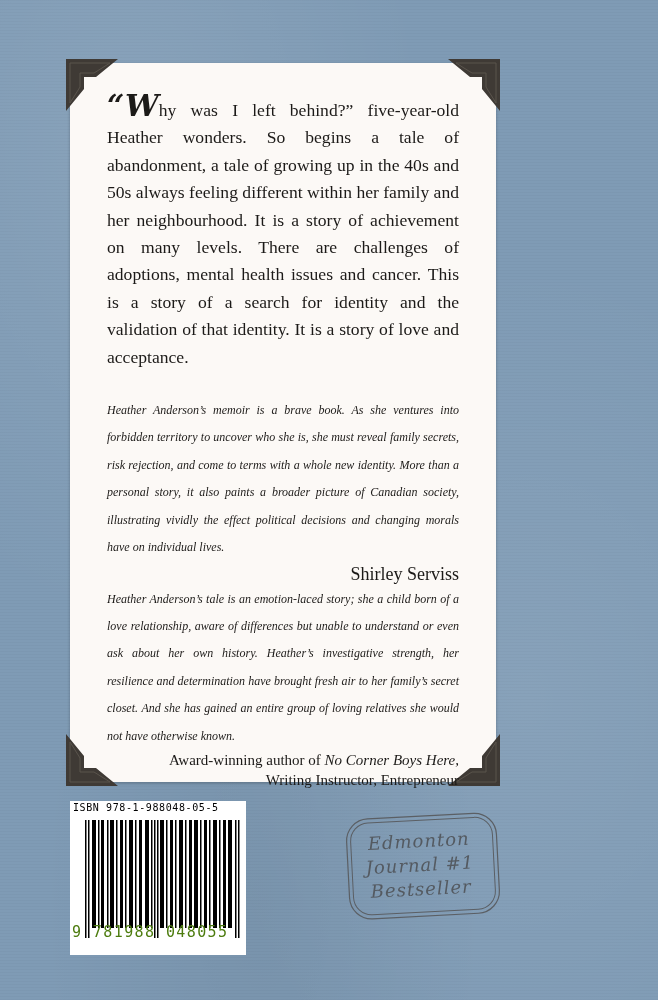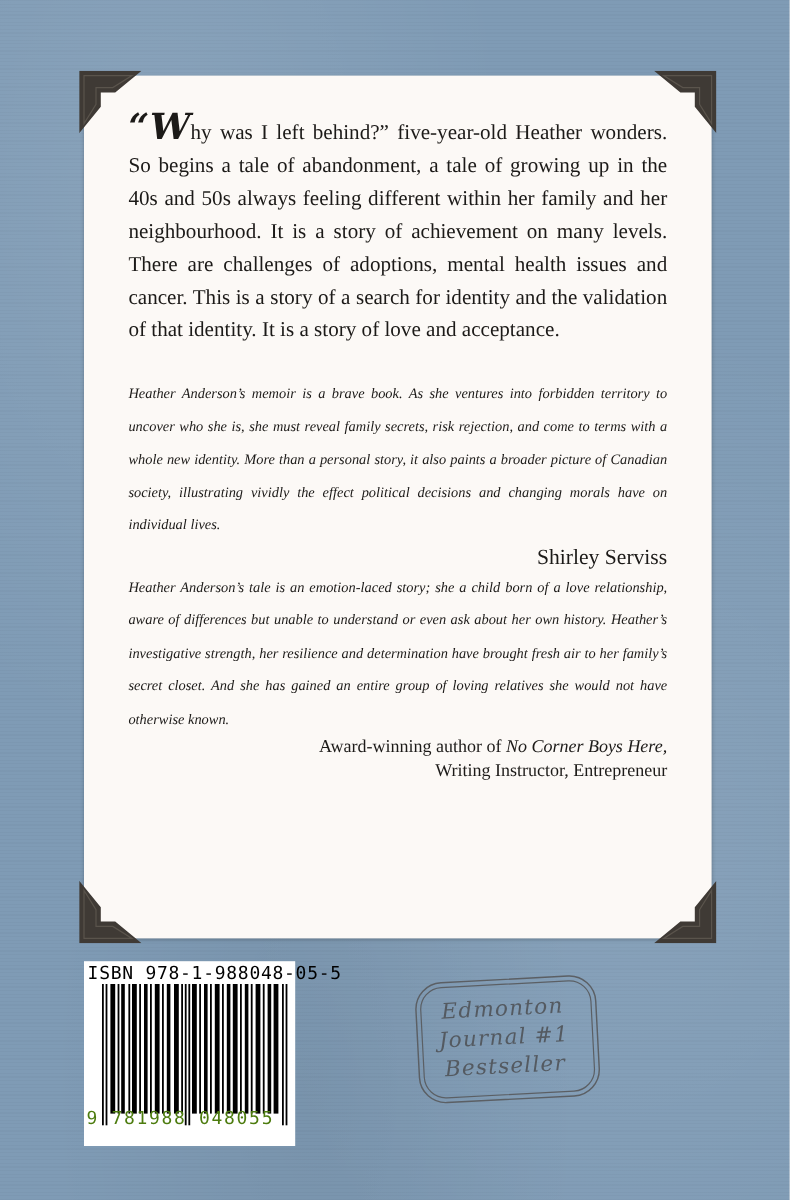--- a/index.html
+++ b/index.html
@@ -7,21 +7,21 @@
     width:658px; height:1000px; position:relative; overflow:hidden;
     background:#7f9bb5;
     background-image:
       radial-gradient(ellipse at 20% 15%, rgba(255,255,255,0.08), transparent 40%),
       radial-gradient(ellipse at 80% 70%, rgba(255,255,255,0.07), transparent 45%),
       radial-gradient(ellipse at 40% 90%, rgba(0,0,0,0.05), transparent 40%),
       repeating-linear-gradient(0deg, rgba(0,0,0,0.025) 0px, rgba(0,0,0,0.025) 1px, transparent 1px, transparent 3px);
     font-family: "Liberation Serif", "DejaVu Serif", serif;
   }
   .card {
-    position:absolute; left:70px; top:63px; width:523px; height:719px;
+    position:absolute; left:70px; top:63px; width:426px; height:719px;
     background:#fcf9f6;
     box-shadow: 0 1px 3px rgba(0,0,0,0.25);
   }
   .corner { position:absolute; width:52px; height:52px; }
   .corner svg { width:100%; height:100%; display:block; }
   .c-tl { left:-4px; top:-4px; }
   .c-tr { right:-4px; top:-4px; transform:scaleX(-1); }
   .c-bl { left:-4px; bottom:-4px; transform:scaleY(-1); }
   .c-br { right:-4px; bottom:-4px; transform:scale(-1,-1); }
 
@@ -34,21 +34,21 @@
   .attr { text-align:right; margin-top:0; }
   .attr-name { font-size:18px; line-height:24px; }
   .attr-role { font-size:15px; line-height:20px; }
   .attr-role i { font-style:italic; }
   .q2 { }
 
   .barcode {
     position:absolute; left:70px; top:801px; width:176px; height:154px;
     background:#ffffff;
   }
-  .isbn-top { position:absolute; left:3px; top:1px; font-family:"DejaVu Sans Mono", monospace; font-size:15px; letter-spacing:0.6px; color:#000; white-space:nowrap; }
+  .isbn-top { position:absolute; left:3px; top:1px; font-family:"DejaVu Sans Mono", monospace; font-size:10px; letter-spacing:0.6px; color:#000; white-space:nowrap; }
   .bars { position:absolute; left:15px; top:19px; width:155px; height:118px; }
   .isbn-bottom { position:absolute; left:2px; bottom:14px; font-family:"DejaVu Sans Mono", monospace; font-size:15px; color:#4d7c0f; white-space:nowrap; letter-spacing:1.4px; }
 
   .stamp {
     position:absolute; left:345px; top:811px; width:160px; height:110px;
     transform:rotate(-3deg);
   }
   .stamp svg { position:absolute; left:0; top:0; width:160px; height:110px; }
   .stamp-text {
     position:absolute; left:0; top:18px; width:150px; text-align:center;

